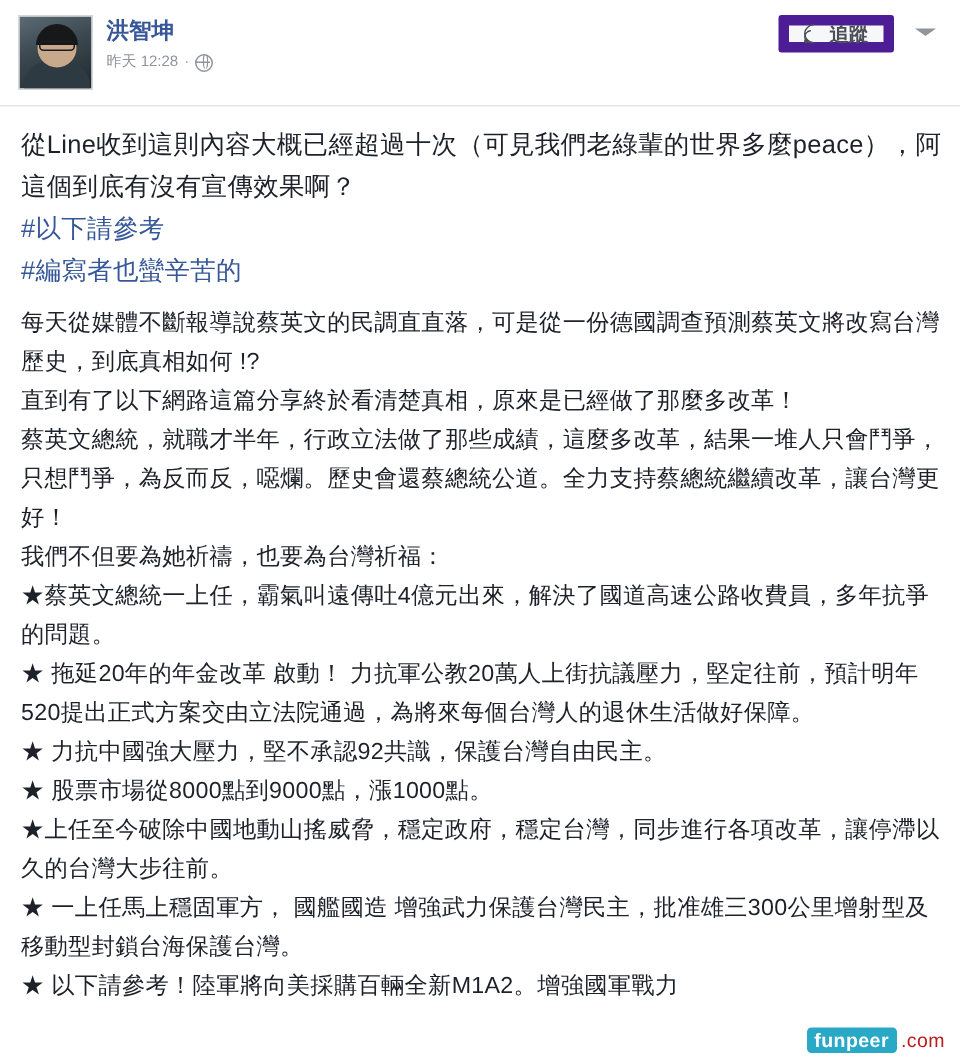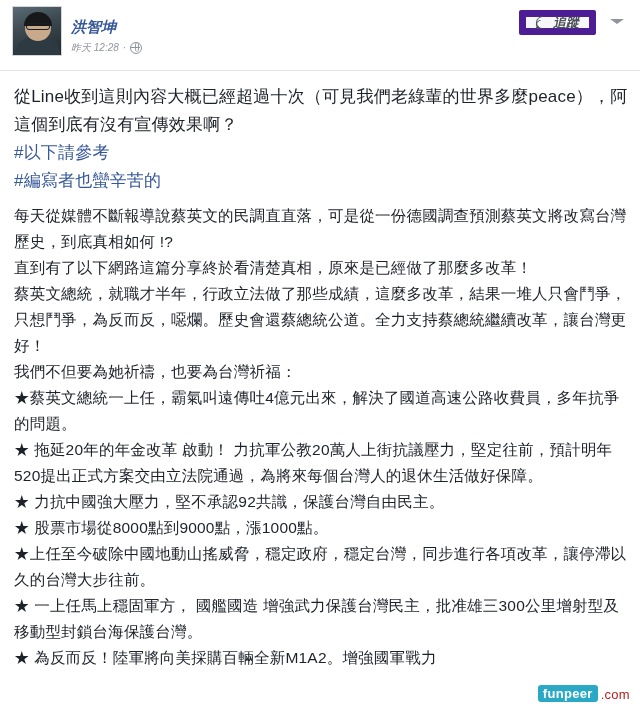--- a/index.html
+++ b/index.html
@@ -12,26 +12,25 @@
     height: 707px;
     font-family: "Liberation Sans", sans-serif;
     color: #1d2129;
     overflow: hidden;
     position: relative;
   }
 
   
   .post-header {
     display: flex;
-    align-items: flex-end;
+    align-items: flex-start;
     padding: 10px 12px 6px 12px;
     position: relative;
     height: 46px;
     box-sizing: content-box;
-    font-style: italic;
   }
   .avatar {
     width: 50px;
     height: 50px;
     flex: 0 0 50px;
     background: linear-gradient(160deg, #5c6b74 0%, #3d4a52 40%, #20282d 100%);
     position: relative;
     overflow: hidden;
     border: 1px solid #d3d6db;
     box-sizing: border-box;
@@ -224,21 +223,21 @@
     font-size: 15.5px;
     line-height: 26px;
   }
 
   
   .watermark {
     position: absolute;
     right: 6px;
     bottom: 4px;
     display: flex;
-    align-items: flex-end;
+    align-items: center;
     background: rgba(255,255,255,0.85);
     padding: 1px 4px;
     border-radius: 3px;
     margin-top: 32px;
   }
   .wm-badge {
     background: #2aa9c7;
     color: #ffffff;
     font-size: 13px;
     font-weight: bold;
@@ -300,19 +299,19 @@
   <div class="para small-text">每天從媒體不斷報導說蔡英文的民調直直落，可是從一份德國調查預測蔡英文將改寫台灣歷史，到底真相如何 !?</div>
   <div class="para small-text">直到有了以下網路這篇分享終於看清楚真相，原來是已經做了那麼多改革！</div>
   <div class="para small-text">蔡英文總統，就職才半年，行政立法做了那些成績，這麼多改革，結果一堆人只會鬥爭，只想鬥爭，為反而反，噁爛。歷史會還蔡總統公道。全力支持蔡總統繼續改革，讓台灣更好！</div>
   <div class="para small-text">我們不但要為她祈禱，也要為台灣祈福：</div>
   <div class="para small-text">★蔡英文總統一上任，霸氣叫遠傳吐4億元出來，解決了國道高速公路收費員，多年抗爭的問題。</div>
   <div class="para small-text">★ 拖延20年的年金改革 啟動！ 力抗軍公教20萬人上街抗議壓力，堅定往前，預計明年520提出正式方案交由立法院通過，為將來每個台灣人的退休生活做好保障。</div>
   <div class="para small-text">★ 力抗中國強大壓力，堅不承認92共識，保護台灣自由民主。</div>
   <div class="para small-text">★ 股票市場從8000點到9000點，漲1000點。</div>
   <div class="para small-text">★上任至今破除中國地動山搖威脅，穩定政府，穩定台灣，同步進行各項改革，讓停滯以久的台灣大步往前。</div>
   <div class="para small-text">★ 一上任馬上穩固軍方， 國艦國造 增強武力保護台灣民主，批准雄三300公里增射型及移動型封鎖台海保護台灣。</div>
-  <div class="para small-text">★ 為反而反！陸軍將向美採購百輛全新M1A2。增強國軍戰力</div>
+  <div class="para small-text">★ 以下請參考！陸軍將向美採購百輛全新M1A2。增強國軍戰力</div>
 </div>
 
 <div class="watermark">
   <span class="wm-badge">funpeer</span>
   <span class="wm-text">.com</span>
 </div>
 
 </body></html>

